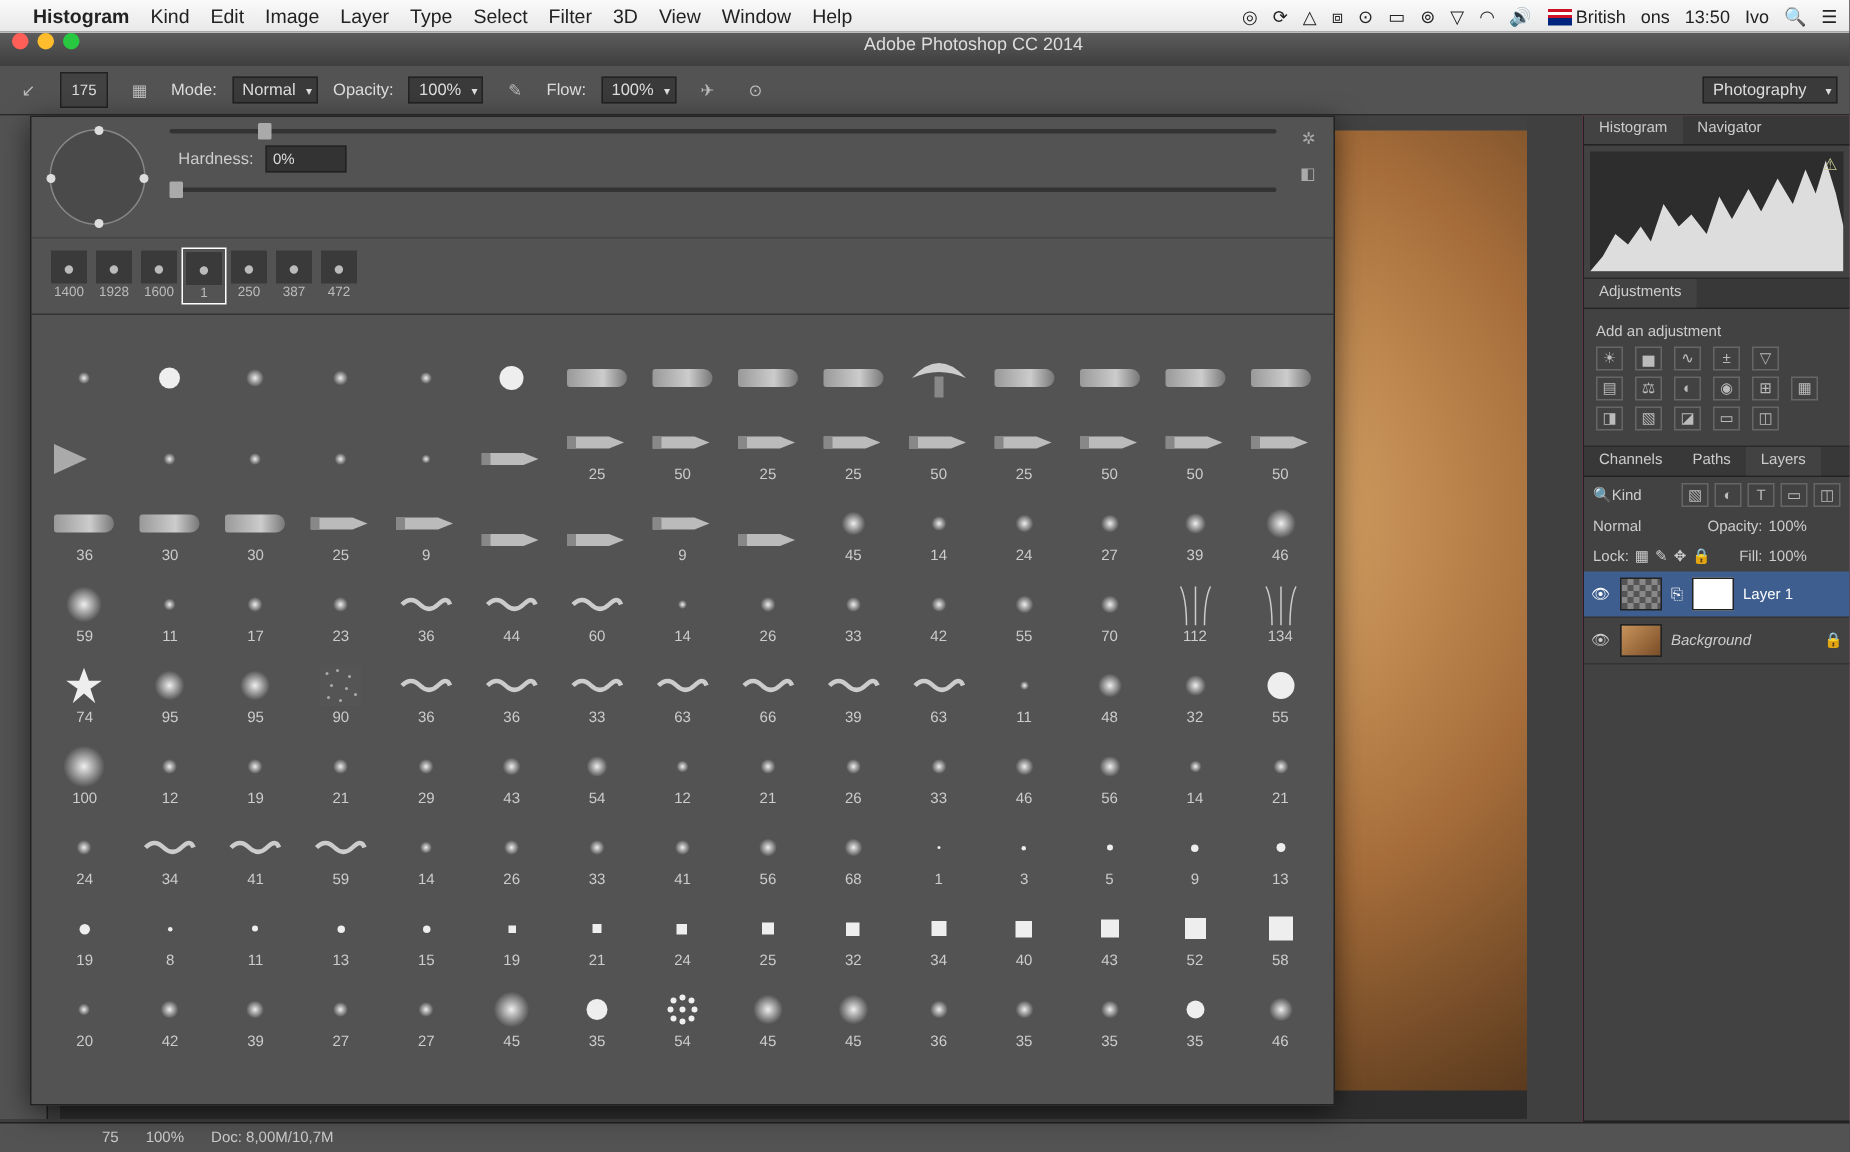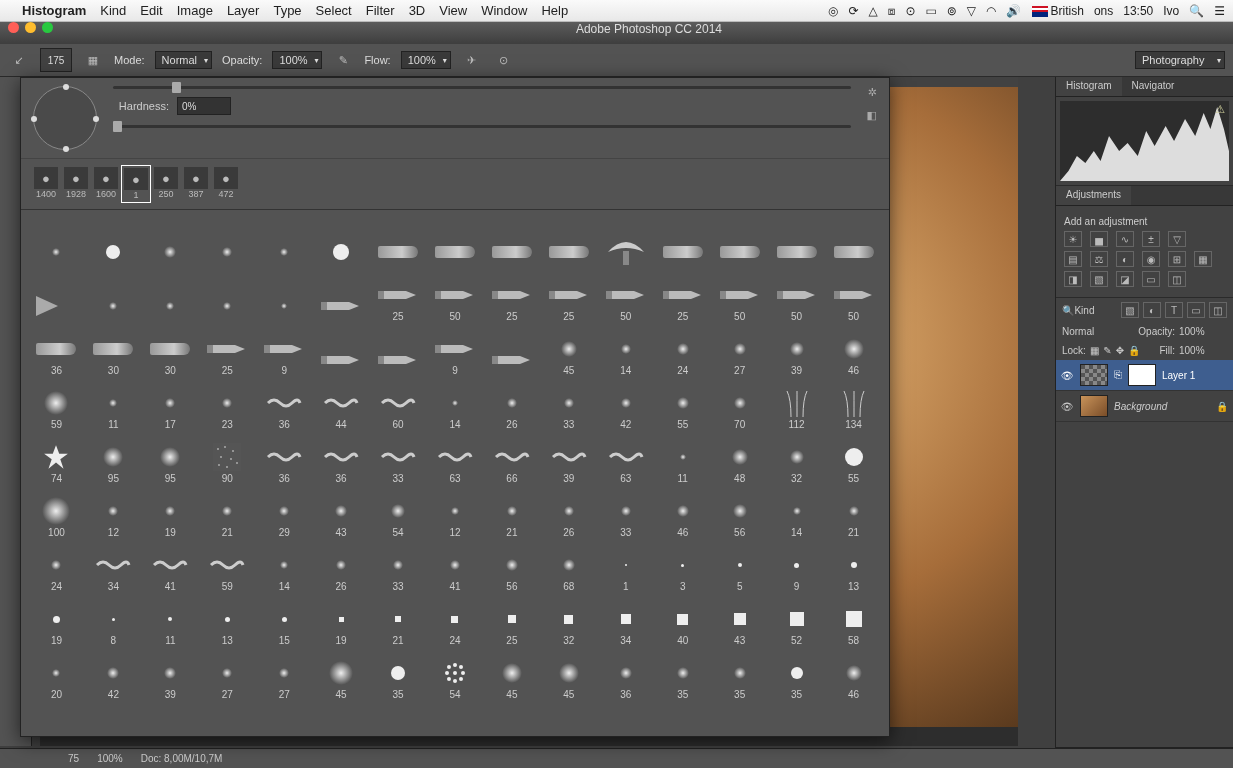--- a/index.html
+++ b/index.html
@@ -1198,20 +1198,25 @@
         <div class="adj-row">
           <div class="adj-ico">◨</div>
           <div class="adj-ico">▧</div>
           <div class="adj-ico">◪</div>
           <div class="adj-ico">▭</div>
           <div class="adj-ico">◫</div>
         </div>
       </div>
     </div>
     <div class="panel" style="flex:1;display:flex;flex-direction:column">
+      <div class="panel-tabs">
+        <div class="ptab">Channels</div>
+        <div class="ptab">Paths</div>
+        <div class="ptab active">Layers</div>
+      </div>
       <div class="layers-opts">
         <div class="dropdown">🔍<span>Kind</span></div>
         <span class="adj-ico">▧</span>
         <span class="adj-ico">◐</span>
         <span class="adj-ico">T</span>
         <span class="adj-ico">▭</span>
         <span class="adj-ico">◫</span>
       </div>
       <div class="layers-opts">
         <div class="dropdown"><span>Normal</span></div>

